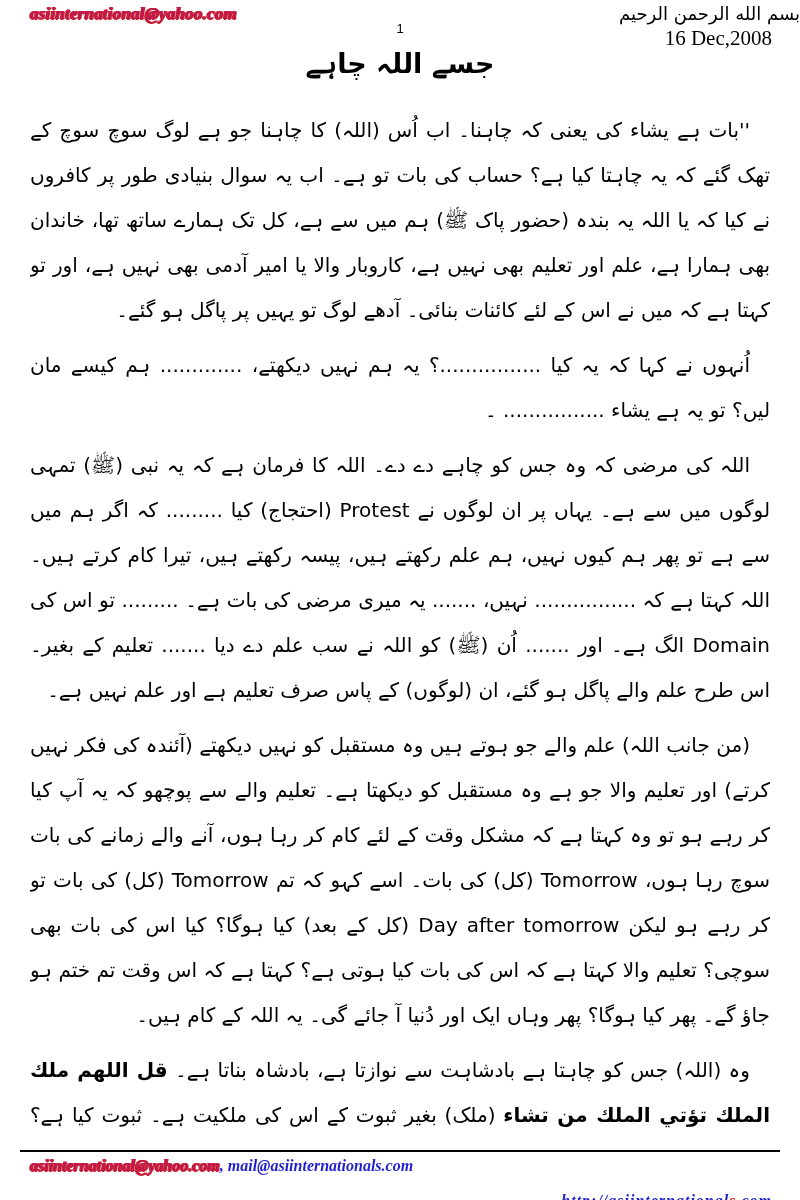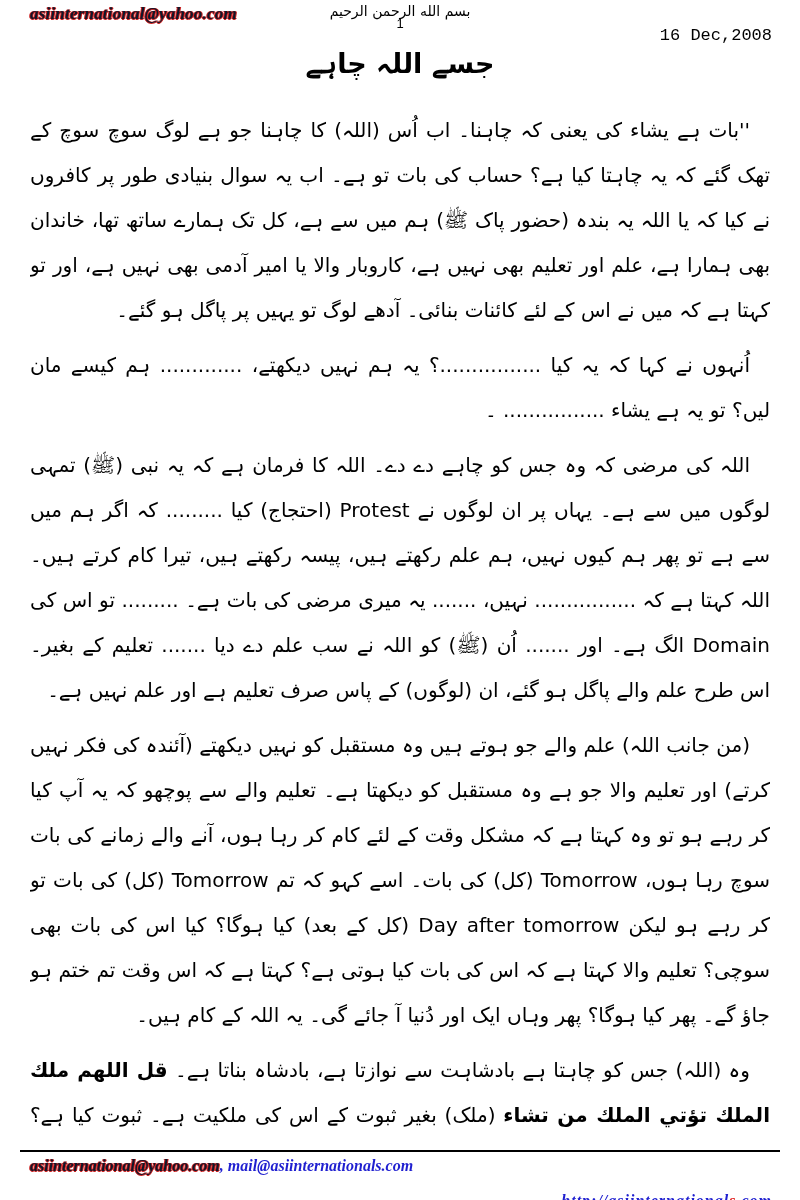--- a/index.html
+++ b/index.html
@@ -3,27 +3,27 @@
 <meta charset="utf-8">
 <style>
   html,body{margin:0;padding:0;}
   body{width:800px;height:1200px;background:#ffffff;overflow:hidden;
        font-family:"DejaVu Sans",sans-serif;color:#000;}
   .page{position:relative;width:800px;height:1200px;background:#fff;}
 
   
   .header{position:absolute;top:0;left:0;width:100%;height:100px;}
   .wordart{font-family:"Liberation Serif",serif;font-style:italic;font-weight:bold;
-           color:#0f172a;text-shadow:1px 0 0 #cc2222,-1px 0 0 #cc2222,0 1px 0 #cc2222;}
+           color:#be185d;text-shadow:1px 0 0 #cc2222,-1px 0 0 #cc2222,0 1px 0 #cc2222;}
   .hdr-email{position:absolute;top:4px;left:30px;font-size:17px;letter-spacing:.2px;}
   .bismillah-wrap{position:absolute;top:4px;left:0;width:100%;text-align:center;line-height:1.1;}
-  .bismillah{font-size:14px;font-family:"DejaVu Sans",sans-serif;}
+  .bismillah{font-size:18px;font-family:"DejaVu Sans",sans-serif;text-align:right;}
   .page-num{font-size:13px;font-family:"Liberation Sans",sans-serif;margin-top:-2px;}
-  .date{position:absolute;top:26px;right:28px;font-size:17px;
-        font-family:Liberation Mono, monospace;}
+  .date{position:absolute;top:26px;right:28px;font-size:21px;
+        font-family:Liberation Serif, serif;}
   .doc-title{position:absolute;top:48px;left:0;width:100%;text-align:center;
              font-size:27px;font-weight:bold;direction:rtl;
              font-family:"DejaVu Sans",sans-serif;}
 
   
   .body-text{position:absolute;top:108px;right:30px;left:30px;bottom:60px;
              direction:rtl;text-align:justify;font-size:20px;line-height:2.25;
              overflow:hidden;}
   .body-text p{margin:0 0 10px 0;text-indent:20px;}
   .arabic-bold{font-weight:bold;}

